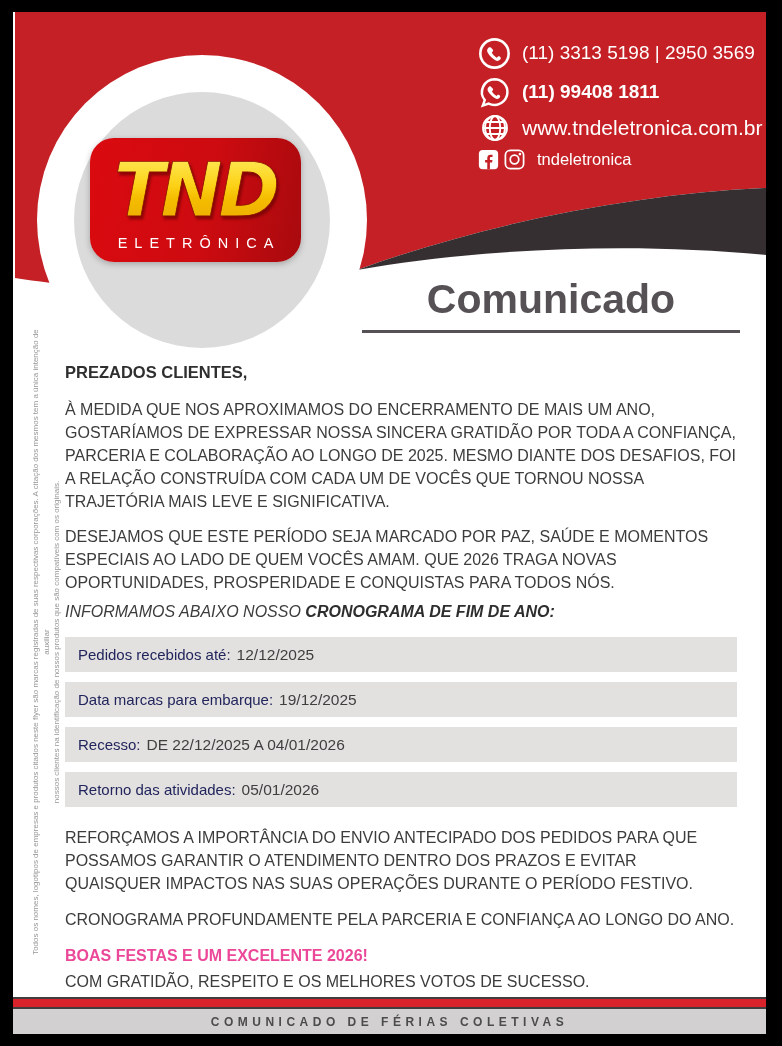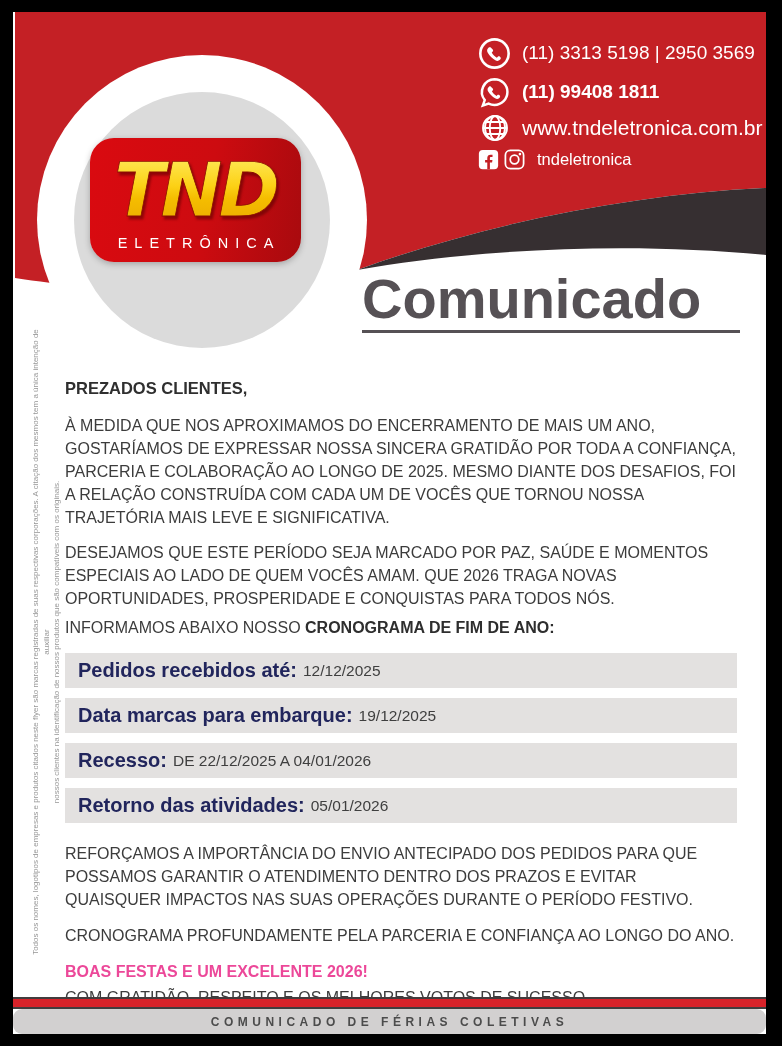--- a/index.html
+++ b/index.html
@@ -31,54 +31,54 @@
   .c-row{display:flex;align-items:center;gap:11px;}
   .c-row.r1{height:36px;font-size:19px;font-weight:normal;}
   .c-row.r2{height:36px;font-size:19px;font-weight:bold;}
   .c-row.r3{height:30px;font-size:21px;justify-content:center;}
   .c-row.r4{height:26px;font-size:16.5px;}
   .icon{display:inline-flex;align-items:center;justify-content:center;}
   .icons-pair{display:flex;gap:5px;align-items:center;width:48px;}
   .iconbox{width:33px;display:flex;justify-content:center;}
   
   .page-title{
-    position:absolute;left:349px;top:262px;width:378px;
-    font-size:56px;line-height:50px;font-weight:bold;color:#565155;
+    position:absolute;left:349px;top:262px;width:378px;text-align:center;
+    font-size:41px;line-height:50px;font-weight:bold;color:#565155;
   }
   .title-underline{position:absolute;left:349px;top:318px;width:378px;height:3px;background:#565155;}
   
   .content{
     position:absolute;left:52px;top:350px;width:672px;display:flex;flex-direction:column;
-    color:#3c3c3c;font-size:16px;line-height:23px;margin-top:16px;
+    color:#3c3c3c;font-size:16px;line-height:23px;
   }
   .salutation{font-weight:bold;font-size:16.5px;line-height:20px;color:#2f2f2f;margin:0;}
   .p1{margin:16px 0 0 0;}
   .p2{margin:12px 0 0 0;}
-  .intro{margin:6px 0 0 0;}
+  .intro{margin:6px 0 0 0;font-style:italic;}
   .intro b{color:#2e2e2e;}
   .rows{margin:14px 0 0 0;display:flex;flex-direction:column;}
   .srow{
     height:35px;margin-bottom:10px;background:#e3e1e0;display:flex;align-items:center;
     padding-left:13px;gap:6px;
   }
-  .srow .lbl{font-weight:bold;color:#21255c;font-size:20px;}
+  .srow .lbl{font-weight:normal;color:#21255c;font-size:15px;}
   .srow .val{color:#3f3f3f;font-size:15.5px;}
   .p3{margin:9px 0 0 0;}
   .p4{margin:13px 0 0 0;}
   .closing-bold{margin:13px 0 0 0;font-weight:bold;color:#ec4899;}
   .closing{margin:3px 0 0 0;}
   
   .stripe{
     position:absolute;left:0;top:985px;width:753px;height:8px;background:#d8232a;
     border-top:2px solid #423d3e;border-bottom:2px solid #423d3e;
   }
   .footer-bar{
     position:absolute;left:0;top:997px;width:753px;height:25px;background:#d2d0d0;
     text-align:center;line-height:26px;font-size:12px;font-weight:bold;
-    letter-spacing:4.5px;color:#4c4c4c;border-radius:9px;
+    letter-spacing:4.5px;color:#4c4c4c;
   }
   
   .disclaimer{
     position:absolute;left:-296px;top:619px;width:650px;height:22px;
     transform:rotate(-90deg);transform-origin:50% 50%;
     font-size:8px;line-height:10.5px;color:#979797;text-align:center;
   }
 </style>
 </head>
 <body>

